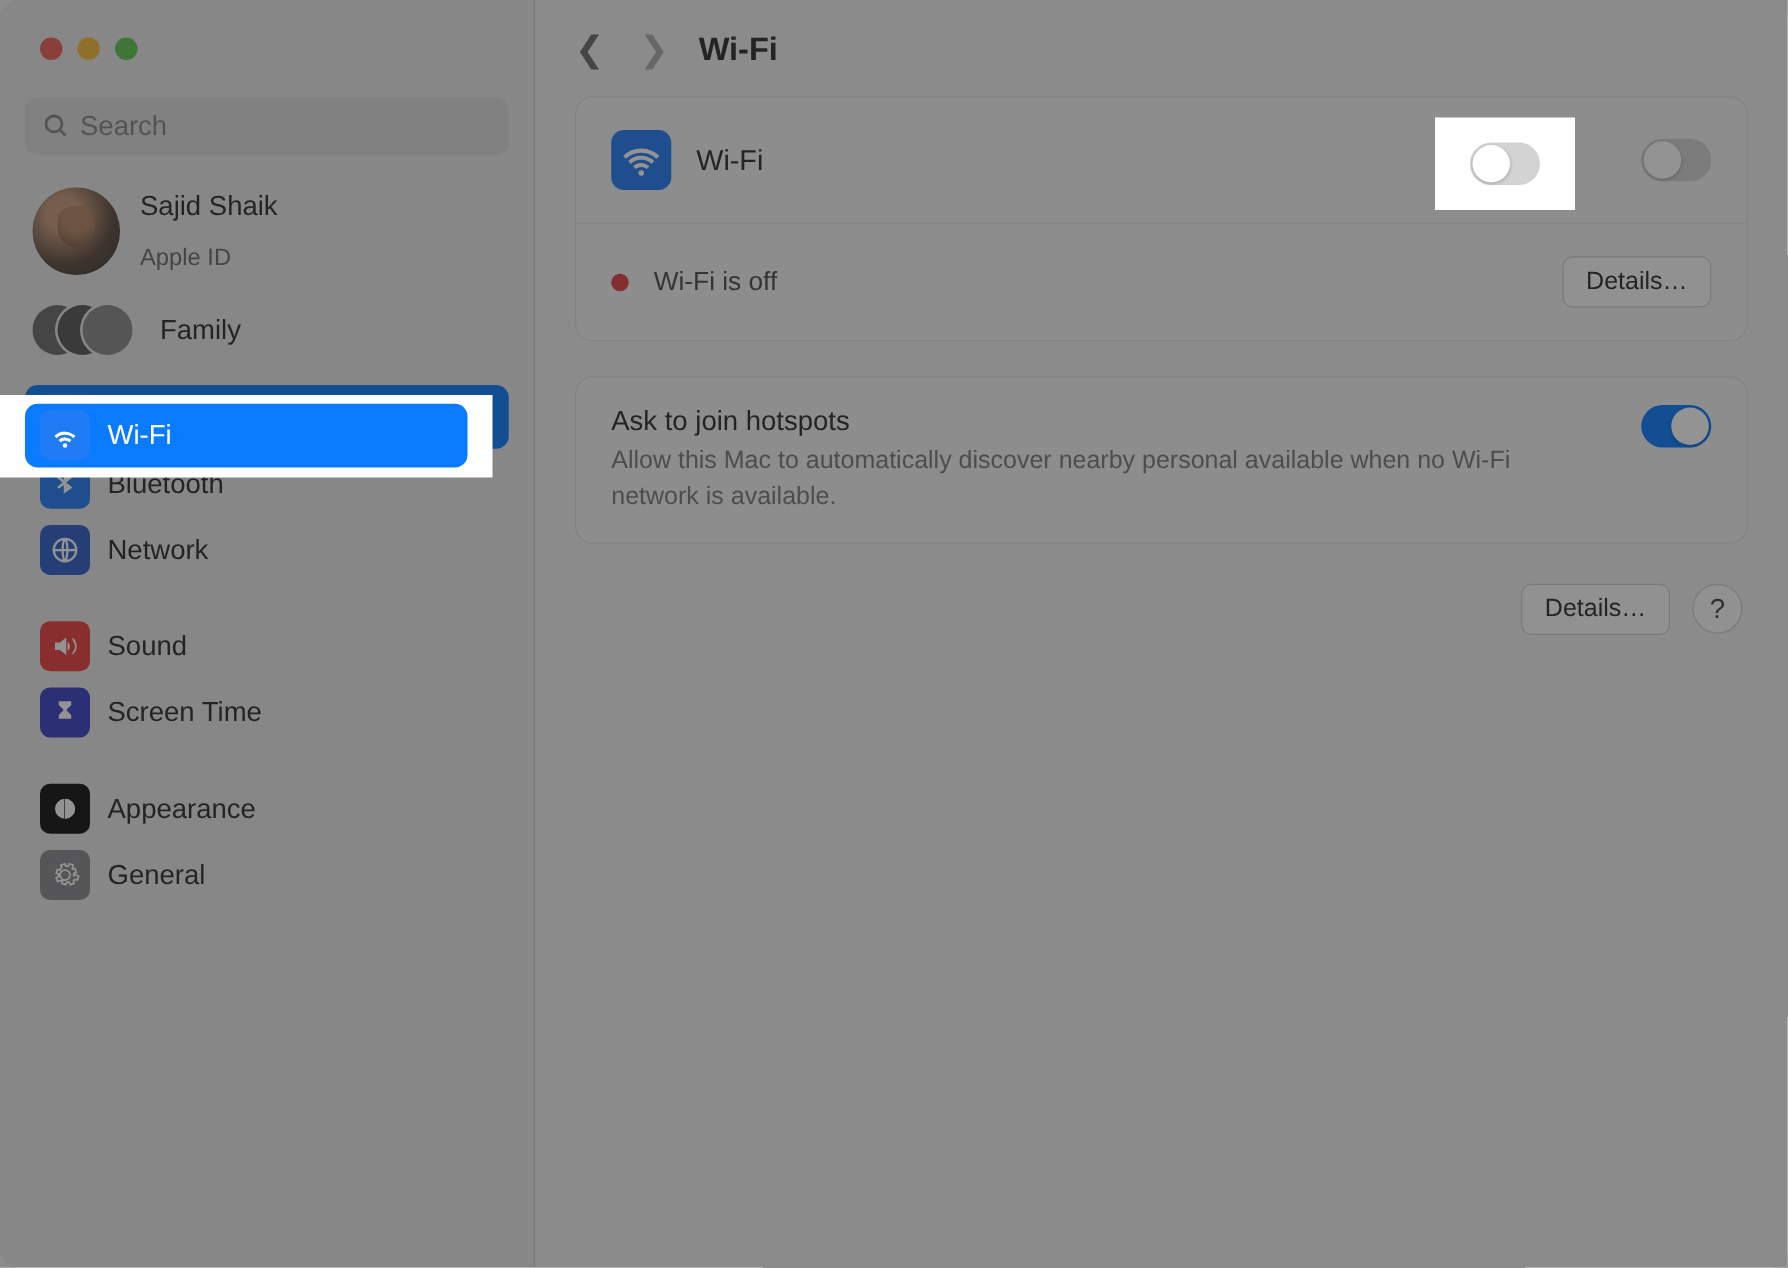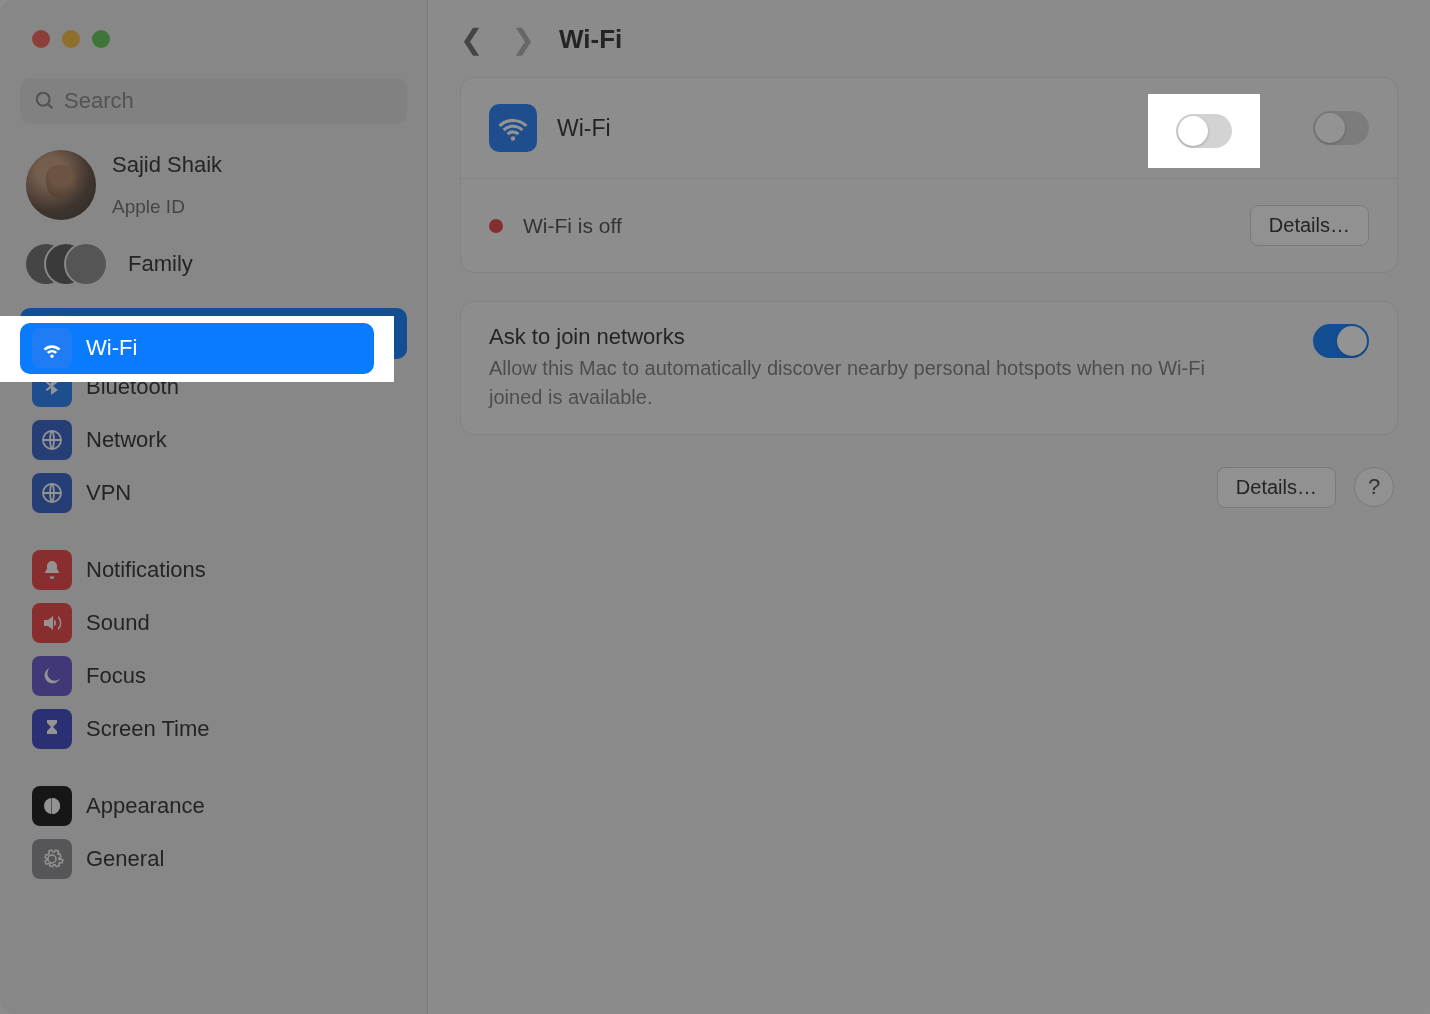--- a/index.html
+++ b/index.html
@@ -283,54 +283,29 @@
           </div>
           <div class="nav-item">
       <div class="nav-icon c-blue2">
               <svg xmlns="http://www.w3.org/2000/svg" viewBox="0 0 24 24" fill="#fff">
                 <circle cx="12" cy="12" r="9" fill="none" stroke="#fff" stroke-width="1.8"></circle>
                 <path d="M3 12h18M12 3c2.5 2.5 2.5 15 0 18M12 3c-2.5 2.5-2.5 15 0 18" fill="none" stroke="#fff" stroke-width="1.8"></path>
               </svg>
             </div>
       <span>Network</span>
           </div>
-          <div class="nav-item">
-      <div class="nav-icon c-blue2">
-              <svg xmlns="http://www.w3.org/2000/svg" viewBox="0 0 24 24" fill="#fff">
-                <circle cx="12" cy="12" r="9" fill="none" stroke="#fff" stroke-width="1.8"></circle>
-                <path d="M3 12h18M12 3c2.5 2.5 2.5 15 0 18M12 3c-2.5 2.5-2.5 15 0 18" fill="none" stroke="#fff" stroke-width="1.8"></path>
-              </svg>
-            </div>
-      <span>VPN</span>
-          </div>
         </div>
         <div class="nav-group">
           <div class="nav-item">
       <div class="nav-icon c-red">
               <svg xmlns="http://www.w3.org/2000/svg" viewBox="0 0 24 24" fill="#fff">
-                <path d="M12 3a5 5 0 00-5 5v3l-2 3v1h14v-1l-2-3V8a5 5 0 00-5-5zm0 18a2.4 2.4 0 002.4-2.4H9.6A2.4 2.4 0 0012 21z"></path>
-              </svg>
-            </div>
-      <span>Notifications</span>
-          </div>
-          <div class="nav-item">
-      <div class="nav-icon c-red">
-              <svg xmlns="http://www.w3.org/2000/svg" viewBox="0 0 24 24" fill="#fff">
                 <path d="M4 9v6h4l5 4V5L8 9H4zm12 3a4 4 0 00-2-3.5v7A4 4 0 0016 12zm2-7v2.1a7 7 0 010 9.8V19a9 9 0 000-14z"></path>
               </svg>
             </div>
       <span>Sound</span>
-          </div>
-          <div class="nav-item">
-      <div class="nav-icon c-purple">
-              <svg xmlns="http://www.w3.org/2000/svg" viewBox="0 0 24 24" fill="#fff">
-                <path d="M20 14.5A8 8 0 119.5 4a6.5 6.5 0 0010.5 10.5z"></path>
-              </svg>
-            </div>
-      <span>Focus</span>
           </div>
           <div class="nav-item">
       <div class="nav-icon c-indigo">
               <svg xmlns="http://www.w3.org/2000/svg" viewBox="0 0 24 24" fill="#fff">
                 <path d="M7 3h10v3l-4 4 4 4v3H7v-3l4-4-4-4V3z"></path>
               </svg>
             </div>
       <span>Screen Time</span>
           </div>
         </div>
@@ -383,22 +358,22 @@
         <span class="status-dot"></span>
         <span class="status-text">Wi-Fi is off</span>
         <div class="spacer"></div>
         <button class="btn">Details…</button>
       </div>
     </div>
 
     <div class="panel" id="options-panel">
         <div class="option-row">
     <div class="option-text">
-      <div class="opt-title">Ask to join networks</div>
-      <div class="opt-desc">Allow this Mac to automatically discover nearby personal hotspots when no Wi-Fi joined is available.</div>
+      <div class="opt-title">Ask to join hotspots</div>
+      <div class="opt-desc">Allow this Mac to automatically discover nearby personal available when no Wi-Fi network is available.</div>
     </div>
     <div class="spacer"></div>
     <div class="toggle on">
             <div class="knob"></div>
           </div>
         </div>
       </div>
 
     <div class="footer-btns">
       <button class="btn">Details…</button>

